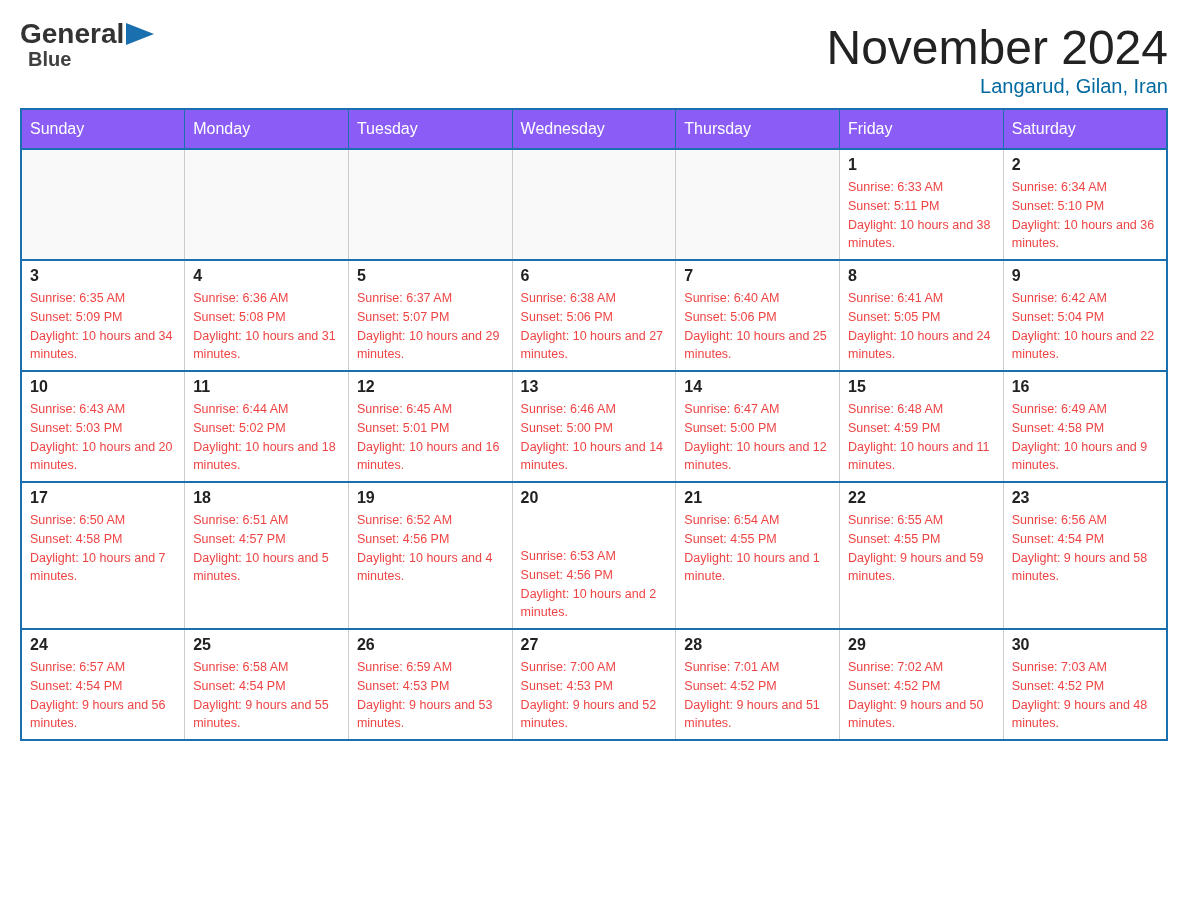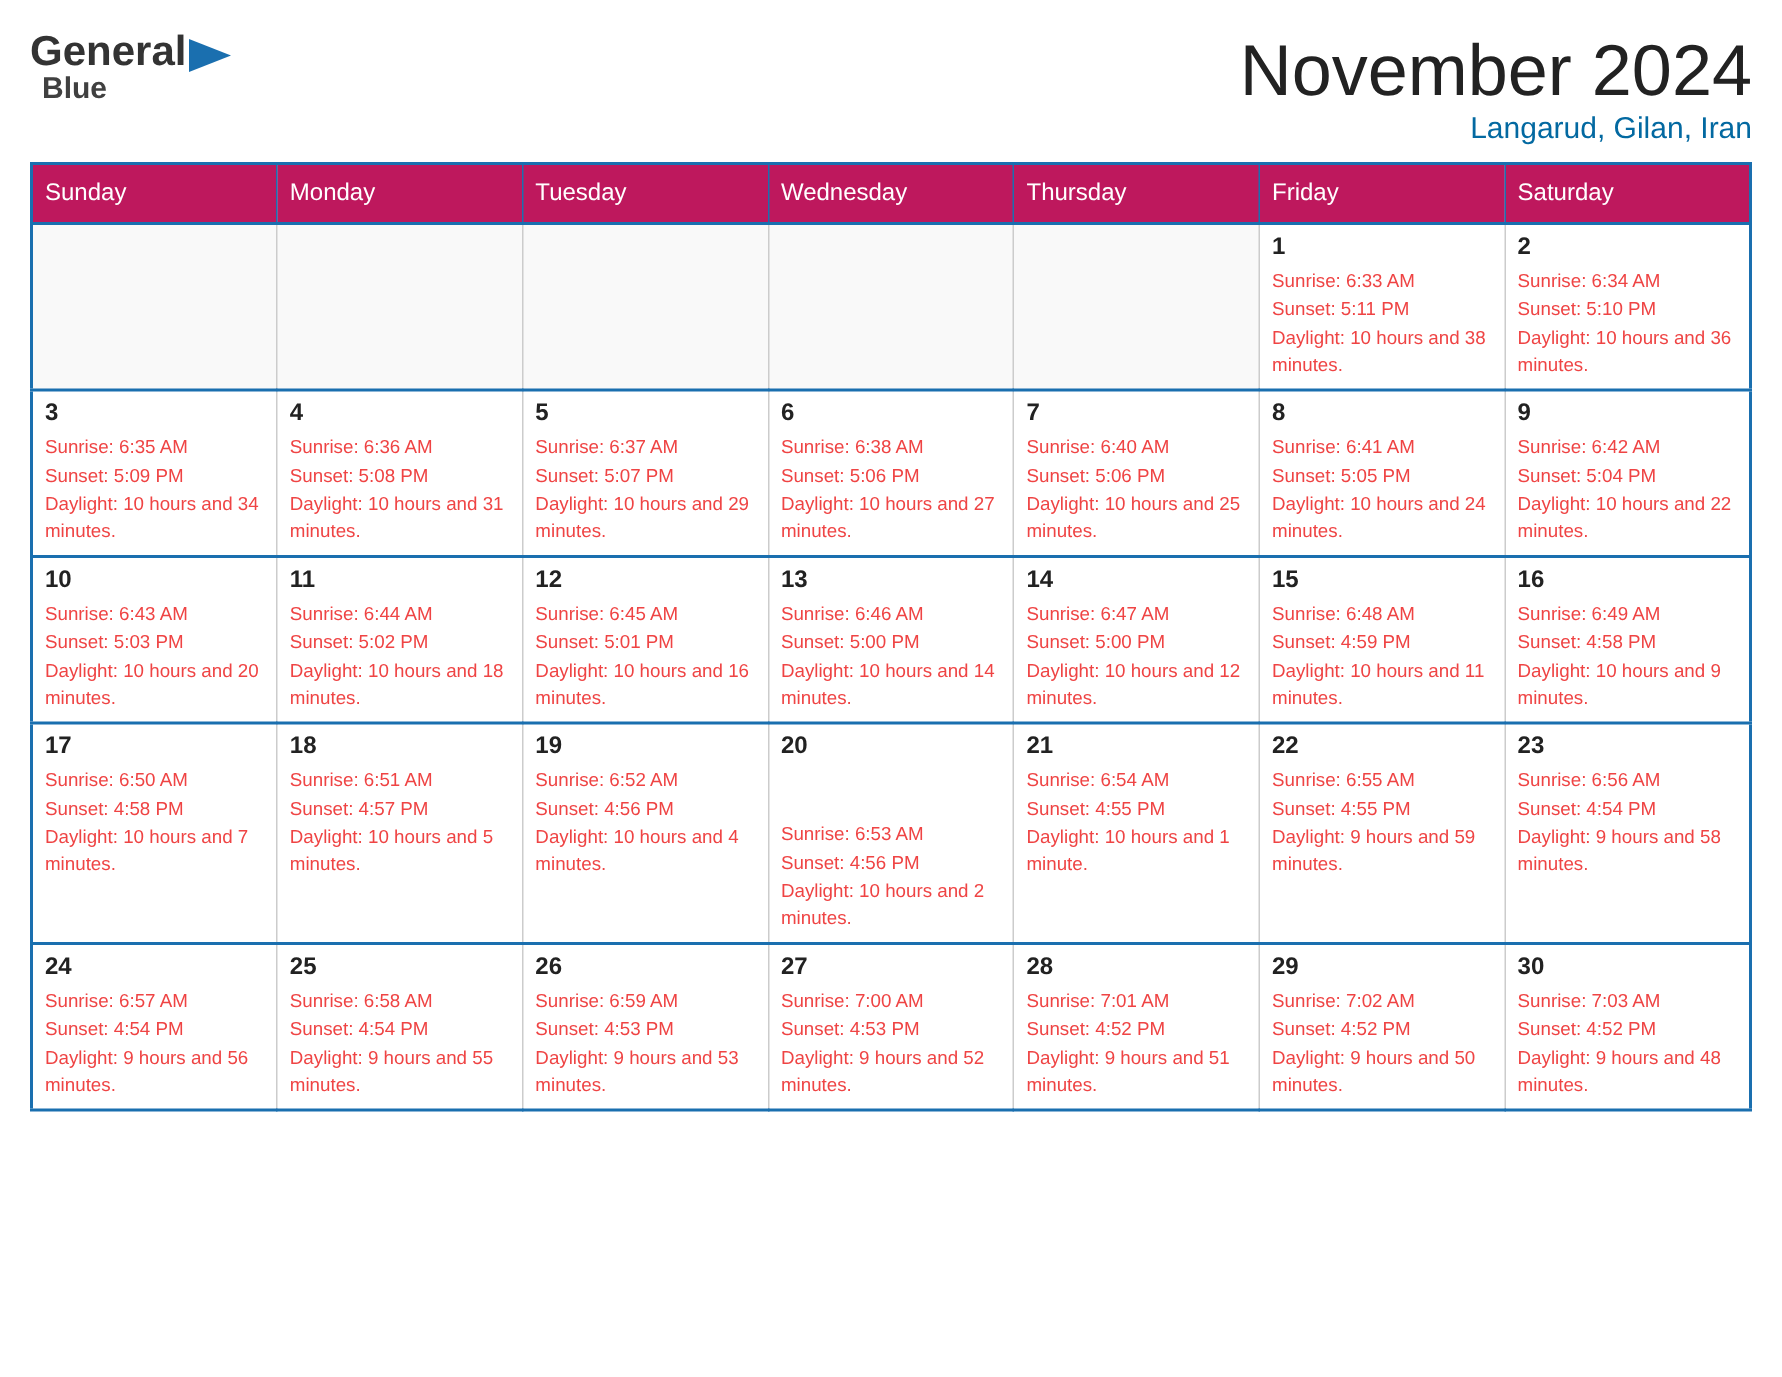--- a/index.html
+++ b/index.html
@@ -28,41 +28,41 @@
       line-height: 1;
     }
     .logo-blue-text {
       color: #404040;
       font-size: 20px;
       font-weight: bold;
       margin-left: 4px;
     }
     .logo-row {
       display: flex;
-      align-items: flex-end;
+      align-items: center;
     }
     .title-section {
       text-align: right;
     }
     .page-title {
       font-size: 48px;
       font-weight: normal;
       color: #222;
     }
     .subtitle {
       font-size: 20px;
       color: #0369a1;
     }
     .calendar {
       width: 100%;
       border-collapse: collapse;
       border: 2px solid #1a6faf;
     }
     .calendar th {
-      background: #be185d;
+      background: #8b5cf6;
       color: #fff;
       padding: 10px 8px;
       font-size: 16px;
       font-weight: normal;
       text-align: left;
       border: 1px solid #1a6faf;
     }
     .calendar td {
       vertical-align: top;
       padding: 6px 8px;

